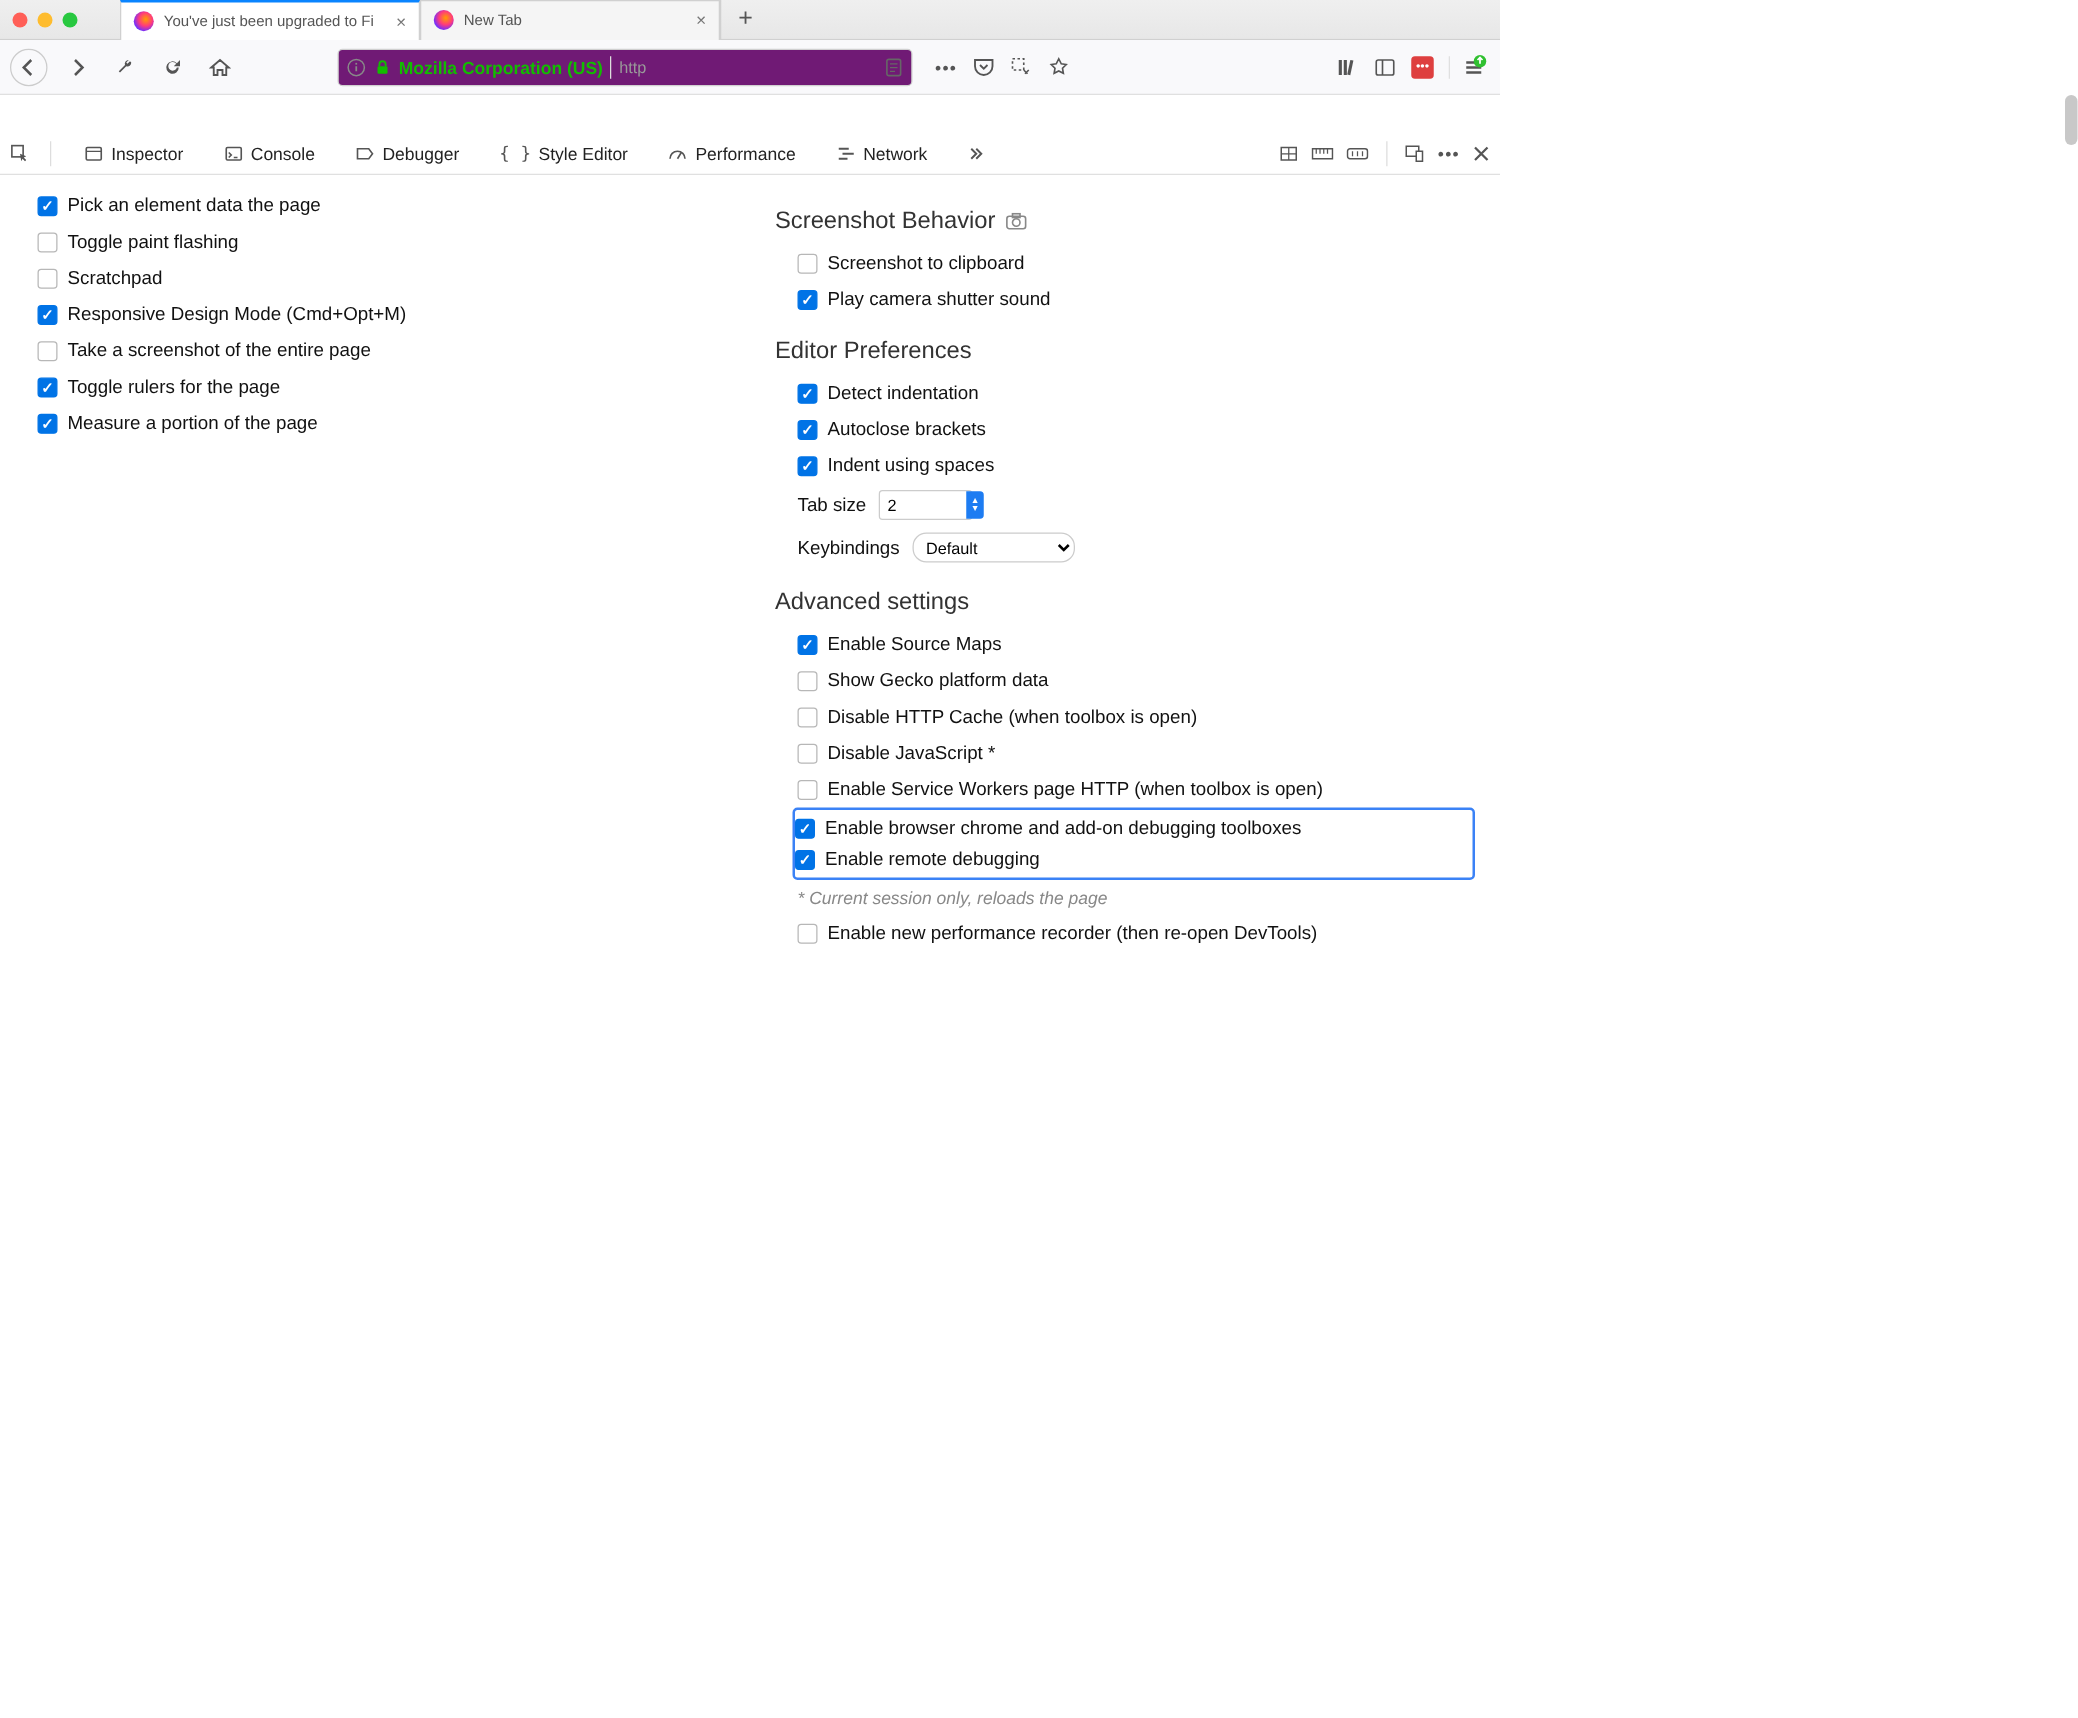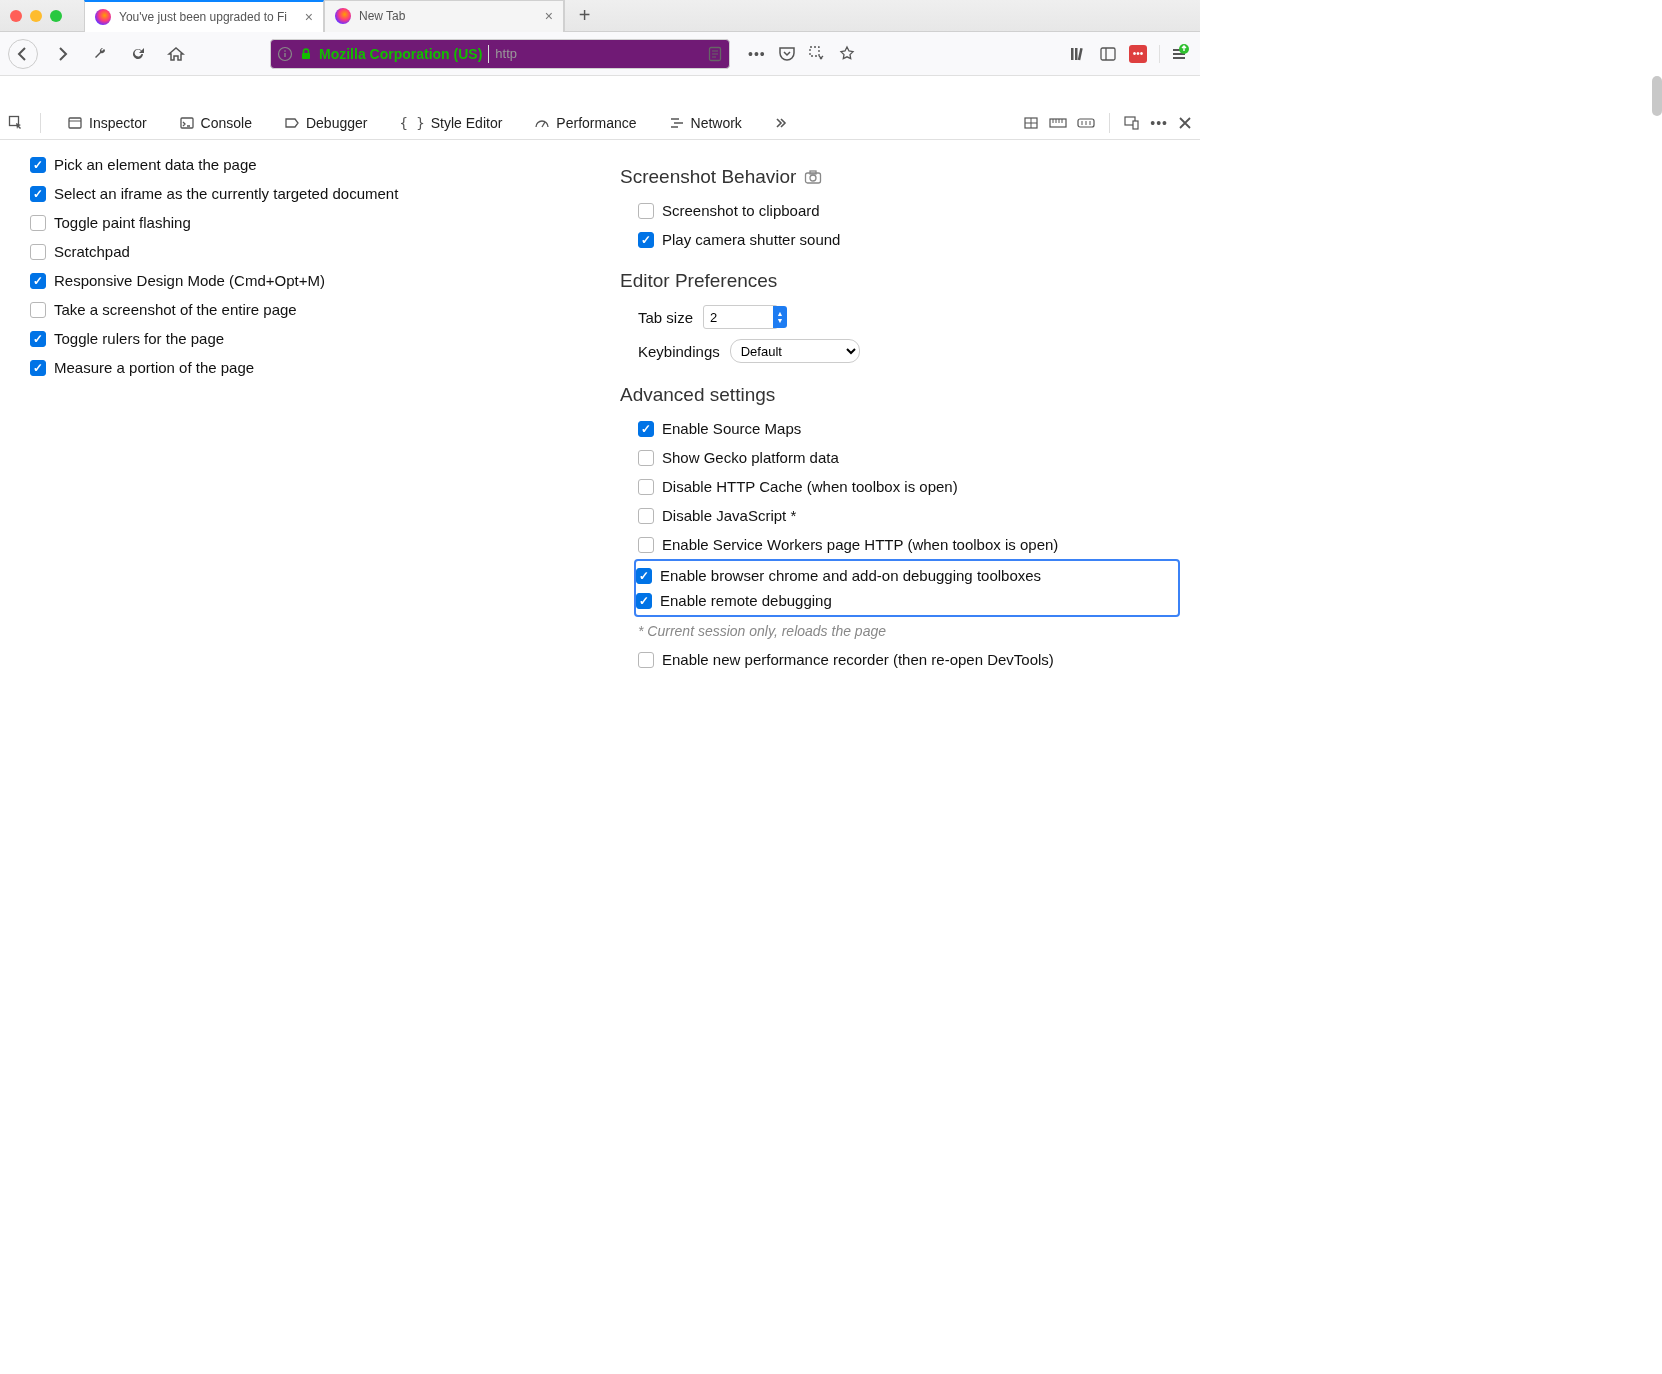--- a/index.html
+++ b/index.html
@@ -2,21 +2,21 @@
 <html><head>
 <meta charset="utf-8">
 <style>
   * { box-sizing: border-box; margin: 0; padding: 0; }
   body { font-family: -apple-system, BlinkMacSystemFont, "Helvetica Neue", Arial, sans-serif; font-size: 14px; color: #111; background: #fff; width: 1200px; }
   
   .titlebar { height: 32px; background: linear-gradient(#efefef,#e7e7e7); border-bottom: 1px solid #d0d0d0; display:flex; align-items:center; padding:0 10px; position:relative;}
   .traffic { display:flex; gap:8px; }
   .dot { width:12px; height:12px; border-radius:50%; }
   .dot.red{background:#ff5f57;} .dot.yellow{background:#febc2e;} .dot.green{background:#28c840;}
-  .tabs { display:flex; align-items:stretch; margin-left: 22px; height:32px;}
+  .tabs { display:flex; align-items:stretch; margin-left: 34px; height:32px;}
   .tab { display:flex; align-items:center; gap:8px; padding:0 10px; border:1px solid #d0d0d0; border-bottom:none; background:#f5f5f5; font-size:12px; color:#555; position:relative; min-width:240px;}
   .tab.active { background:#fff; border-top:2px solid #0a84ff;}
   .tab .ff-icon{ width:16px; height:16px; border-radius:50%; background: radial-gradient(circle at 60% 40%, #ff9d00, #ff3b7b 40%, #7b2ff7 70%, #00c2ff 100%); }
   .tab .close-x{ margin-left:auto; color:#777; font-size:14px;}
   .tab-plus{ display:flex; align-items:center; justify-content:center; width:40px; color:#555; font-size:20px; border-left:1px solid #d0d0d0;}
   
   .chrome-toolbar{ height:44px; background:#f9f9fb; border-bottom:1px solid #e0e0e0; display:flex; align-items:center; padding:0 8px; gap:10px;}
   .nav-btn{ width:28px; height:28px; display:flex; align-items:center; justify-content:center; color:#555; border-radius:4px;}
   .nav-btn.circ{ border:1px solid #ccc; border-radius:50%; width:30px; height:30px;}
   .urlbar{ flex:0 0 460px; height:30px; border:1px solid #d0d0d0; border-radius:4px; background:#701a75; display:flex; align-items:center; padding:0 6px; gap:6px;}
@@ -249,24 +249,20 @@
   </div>
 </div>
 
 <div class="content">
   <div class="col" id="left-col">
       <div class="check-row">
         <div class="cbx checked"></div>
         <span>Pick an element data the page</span>
       </div>
       <div class="check-row">
-        <div class="cbx checked"></div>
-        <span>Select an iframe as the currently targeted document</span>
-      </div>
-      <div class="check-row">
         <div class="cbx"></div>
         <span>Toggle paint flashing</span>
       </div>
       <div class="check-row">
         <div class="cbx"></div>
         <span>Scratchpad</span>
       </div>
       <div class="check-row">
         <div class="cbx checked"></div>
         <span>Responsive Design Mode (Cmd+Opt+M)</span>
@@ -297,20 +293,34 @@
         <div class="check-row">
           <div class="cbx"></div>
           <span>Screenshot to clipboard</span>
         </div>
         <div class="check-row">
           <div class="cbx checked"></div>
           <span>Play camera shutter sound</span>
         </div>
       </div>
       <div class="section-h">Editor Preferences</div>
+      <div class="indent">
+        <div class="check-row">
+          <div class="cbx checked"></div>
+          <span>Detect indentation</span>
+        </div>
+        <div class="check-row">
+          <div class="cbx checked"></div>
+          <span>Autoclose brackets</span>
+        </div>
+        <div class="check-row">
+          <div class="cbx checked"></div>
+          <span>Indent using spaces</span>
+        </div>
+      </div>
       <div class="field-row">
         <span>Tab size</span>
   <input class="num-input" value="2" style="">
   <span class="spinner-cap">▲<br>▼</span>
       </div>
       <div class="field-row">
         <span>Keybindings</span>
   <select class="sel-input"><option>Default</option></select>
       </div>
       <div class="section-h">Advanced settings</div>

